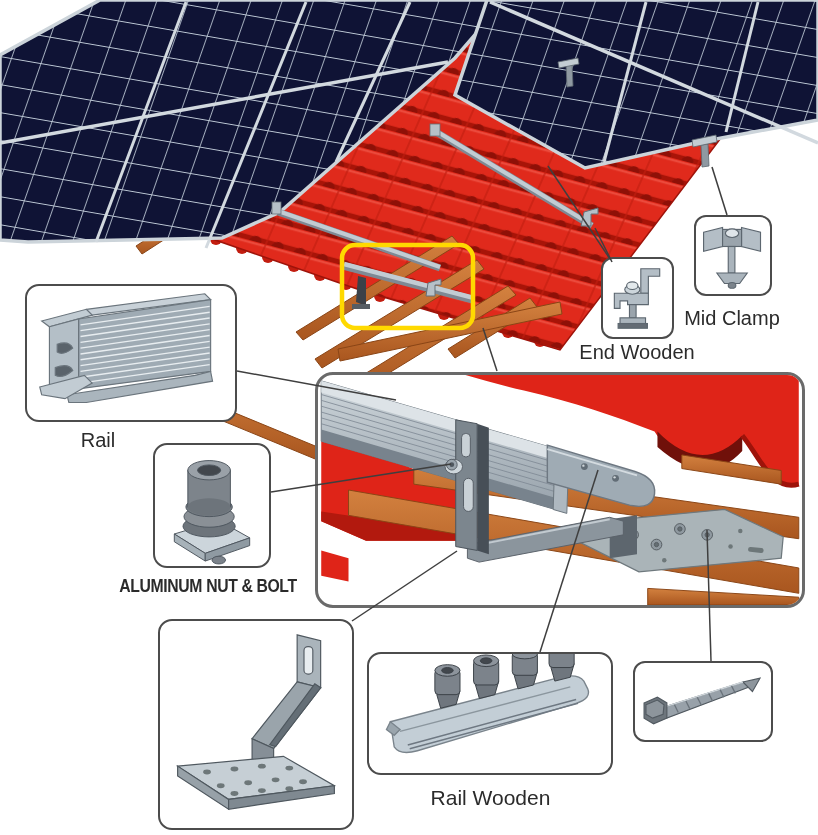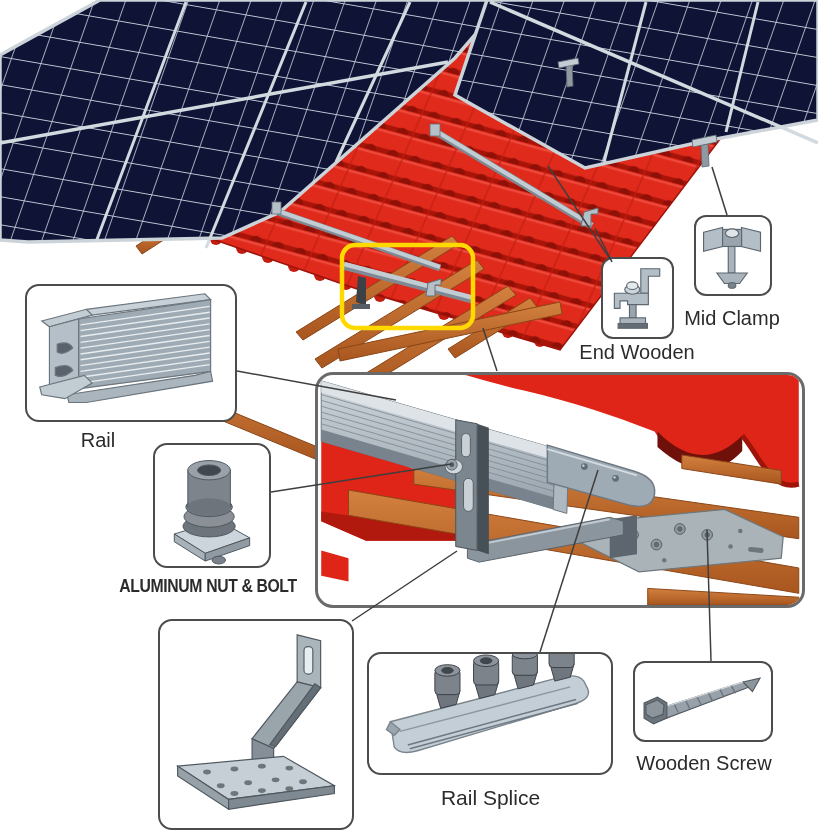--- a/index.html
+++ b/index.html
@@ -362,16 +362,15 @@
       <line x1="548" y1="166" x2="610" y2="259"></line>
       <line x1="712" y1="167" x2="727" y2="215"></line>
       <line x1="483" y1="328" x2="497" y2="371"></line>
     </g>
   </svg>
 
   <div class="lbl" style="left:40px;top:429px;width:116px;">Rail</div>
   <div class="lbl lbl-bold" style="left:98px;top:577px;width:220px;">ALUMINUM NUT &amp; BOLT</div>
   <div class="lbl" style="left:578px;top:341px;width:118px;">End Wooden</div>
   <div class="lbl" style="left:672px;top:307px;width:120px;">Mid Clamp</div>
-  <div class="lbl" style="left:418px;top:786px;width:145px;font-size:21px;">Rail Splice</div>
-  <div class="lbl" style="left:623px;top:752px;width:162px;">Wooden Screw</div>
+  <div class="lbl" style="left:418px;top:786px;width:145px;font-size:21px;">Rail Wooden</div>
 
 </div>
 
 </body></html>

